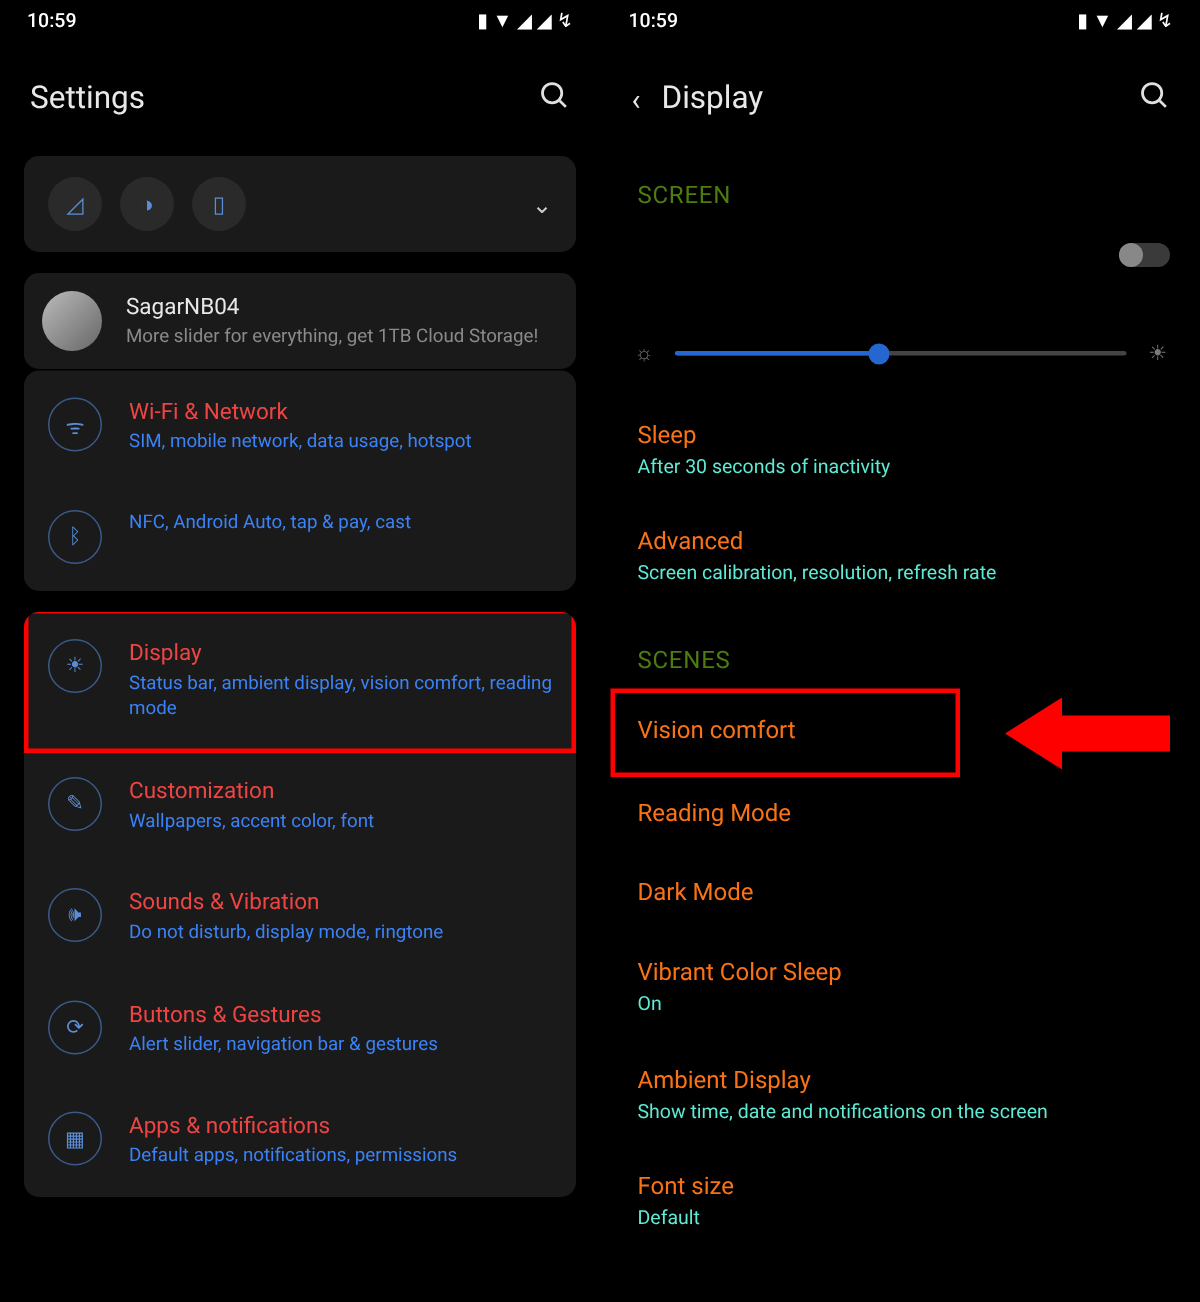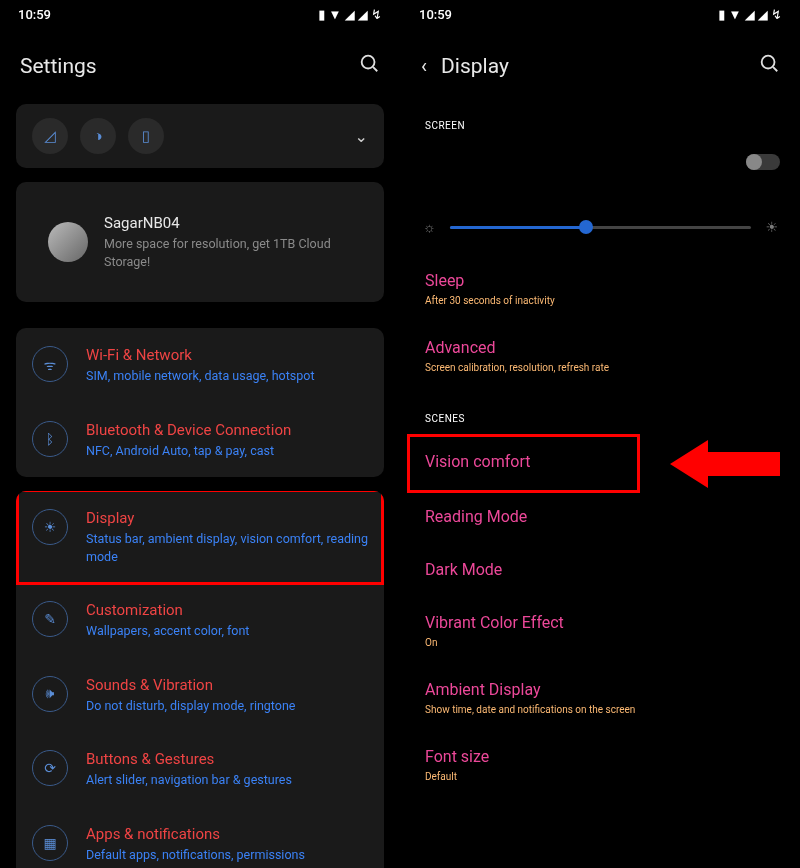--- a/index.html
+++ b/index.html
@@ -9,37 +9,37 @@
   .status-bar { height:28px; display:flex; justify-content:space-between; align-items:center; padding:0 18px; color:#fff; font-size:13px; font-weight:500; }
   .status-icons { display:flex; gap:4px; align-items:center; font-size:13px; }
   .header { display:flex; justify-content:space-between; align-items:flex-end; padding:24px 20px 20px; }
   .header-title { color:#e8e8e8; font-size:21px; font-weight:400; display:flex; align-items:center; gap:14px; }
   .back-btn { color:#e8e8e8; font-size:20px; }
   .search-icon svg { width:22px; height:22px; }
   .quick-row { margin:6px 16px 14px; background:#1a1a1a; border-radius:10px; padding:14px 16px; display:flex; align-items:center; justify-content:space-between; }
   .quick-btns { display:flex; gap:12px; }
   .qbtn { width:36px; height:36px; border-radius:50%; background:#2a2a2a; display:flex; align-items:center; justify-content:center; color:#5a8dd6; font-size:15px; }
   .chev { color:#ccc; font-size:16px; }
-  .card { margin:0 16px 26px; background:#1a1a1a; border-radius:10px; padding:32px; display:flex; gap:16px; align-items:center; }
+  .card { margin:0 16px 1px; background:#1a1a1a; border-radius:10px; padding:12px; display:flex; gap:16px; align-items:center; }
   .avatar { width:40px; height:40px; border-radius:50%; background:linear-gradient(135deg,#bbb,#666); flex-shrink:0; }
   .card-text .t { color:#e8e8e8; font-size:15px; margin-bottom:3px; }
   .card-text .s { color:#8a8a8a; font-size:12.5px; line-height:1.4; }
   .group { margin:0 16px 14px; background:#1a1a1a; border-radius:10px; overflow:hidden; }
   .item { display:flex; gap:18px; padding:18px 16px; align-items:flex-start; }
   .item-icon { width:36px; height:36px; border-radius:50%; border:1px solid #3a5a8a; display:flex; align-items:center; justify-content:center; color:#5a8dd6; flex-shrink:0; font-size:14px; }
   .item-body .t { color:#ef4444; font-size:15px; margin-bottom:3px; }
   .item-body .s { color:#3b82f6; font-size:12.5px; line-height:1.4; }
   .hl { position:relative; }
   .hl::after { content:""; position:absolute; inset:-2px 0; border:3px solid #ff0000; pointer-events:none; }
 
   
-  .section-label { color:#ffffff; font-size:10px; letter-spacing:0.5px; padding:22px 24px 10px; }
+  .section-label { color:#4d7c0f; font-size:16px; letter-spacing:0.5px; padding:22px 24px 10px; }
   .row { padding:14px 24px 16px; }
-  .row .t { color:#ec4899; font-size:16px; margin-bottom:4px; }
-  .row .s { color:#fdba74; font-size:10px; line-height:1.4; }
+  .row .t { color:#f97316; font-size:16px; margin-bottom:4px; }
+  .row .s { color:#5eead4; font-size:13px; line-height:1.4; }
   .row-toggle { display:flex; justify-content:space-between; align-items:flex-start; gap:12px; padding:10px 20px 12px 24px; }
   .toggle { width:34px; height:16px; border-radius:10px; background:#3a3a3a; position:relative; flex-shrink:0; margin-top:3px; }
   .toggle::after { content:""; position:absolute; width:16px; height:16px; border-radius:50%; background:#888; left:0; top:0; }
   .slider-row { display:flex; align-items:center; gap:14px; padding:18px 22px 22px; }
   .sun { color:#7a7a7a; font-size:14px; }
   .slider { flex:1; height:3px; background:#444; position:relative; border-radius:2px; }
   .slider-fill { position:absolute; left:0; top:0; height:100%; background:#2467d1; width:45%; border-radius:2px; }
   .slider-thumb { position:absolute; width:14px; height:14px; border-radius:50%; background:#2467d1; top:-5.5px; left:calc(45% - 7px); }
   .hl2 { position:relative; }
   .hl2::before { content:""; position:absolute; left:6px; right:160px; top:0; bottom:0; border:3px solid #ff0000; pointer-events:none; }
@@ -70,36 +70,35 @@
       <div class="qbtn">◑</div>
       <div class="qbtn">▯</div>
     </div>
     <span class="chev">⌄</span>
   </div>
 
   <div class="card">
     <div class="avatar"></div>
     <div class="card-text">
       <div class="t">SagarNB04</div>
-      <div class="s">More space for resolution, get 1TB Cloud Storage!</div>
+      <div class="s">More slider for everything, get 1TB Cloud Storage!</div>
     </div>
   </div>
 
   <div class="group">
     <div class="item">
       <div class="item-icon">ᯤ</div>
       <div class="item-body">
         <div class="t">Wi-Fi &amp; Network</div>
         <div class="s">SIM, mobile network, data usage, hotspot</div>
       </div>
     </div>
     <div class="item">
       <div class="item-icon">ᛒ</div>
       <div class="item-body">
-        <div class="t">Bluetooth &amp; Device Connection</div>
         <div class="s">NFC, Android Auto, tap &amp; pay, cast</div>
       </div>
     </div>
   </div>
 
   <div class="group">
     <div class="item hl">
       <div class="item-icon">☀</div>
       <div class="item-body">
         <div class="t">Display</div>
@@ -194,21 +193,21 @@
     </div>
   </div>
 
   <div class="row">
     <div class="t">Reading Mode</div>
   </div>
   <div class="row">
     <div class="t">Dark Mode</div>
   </div>
   <div class="row">
-    <div class="t">Vibrant Color Effect</div>
+    <div class="t">Vibrant Color Sleep</div>
     <div class="s">On</div>
   </div>
   <div class="row">
     <div class="t">Ambient Display</div>
     <div class="s">Show time, date and notifications on the screen</div>
   </div>
   <div class="row">
     <div class="t">Font size</div>
     <div class="s">Default</div>
   </div>

